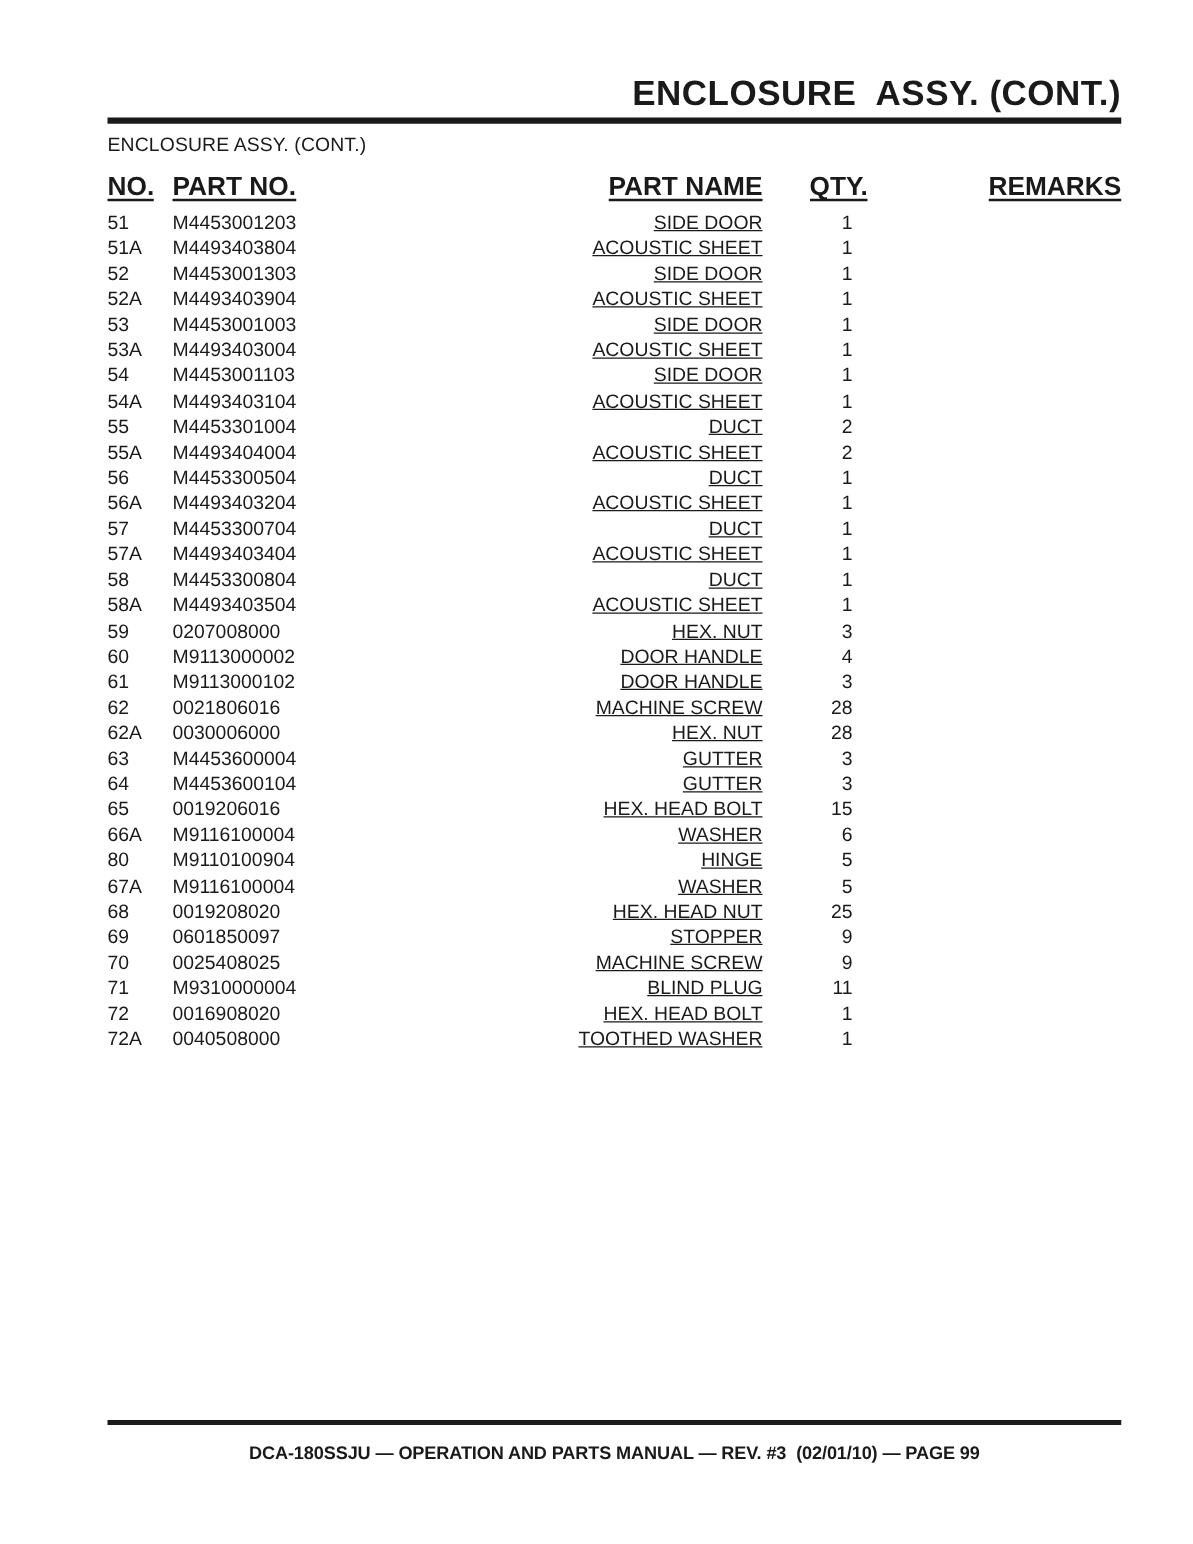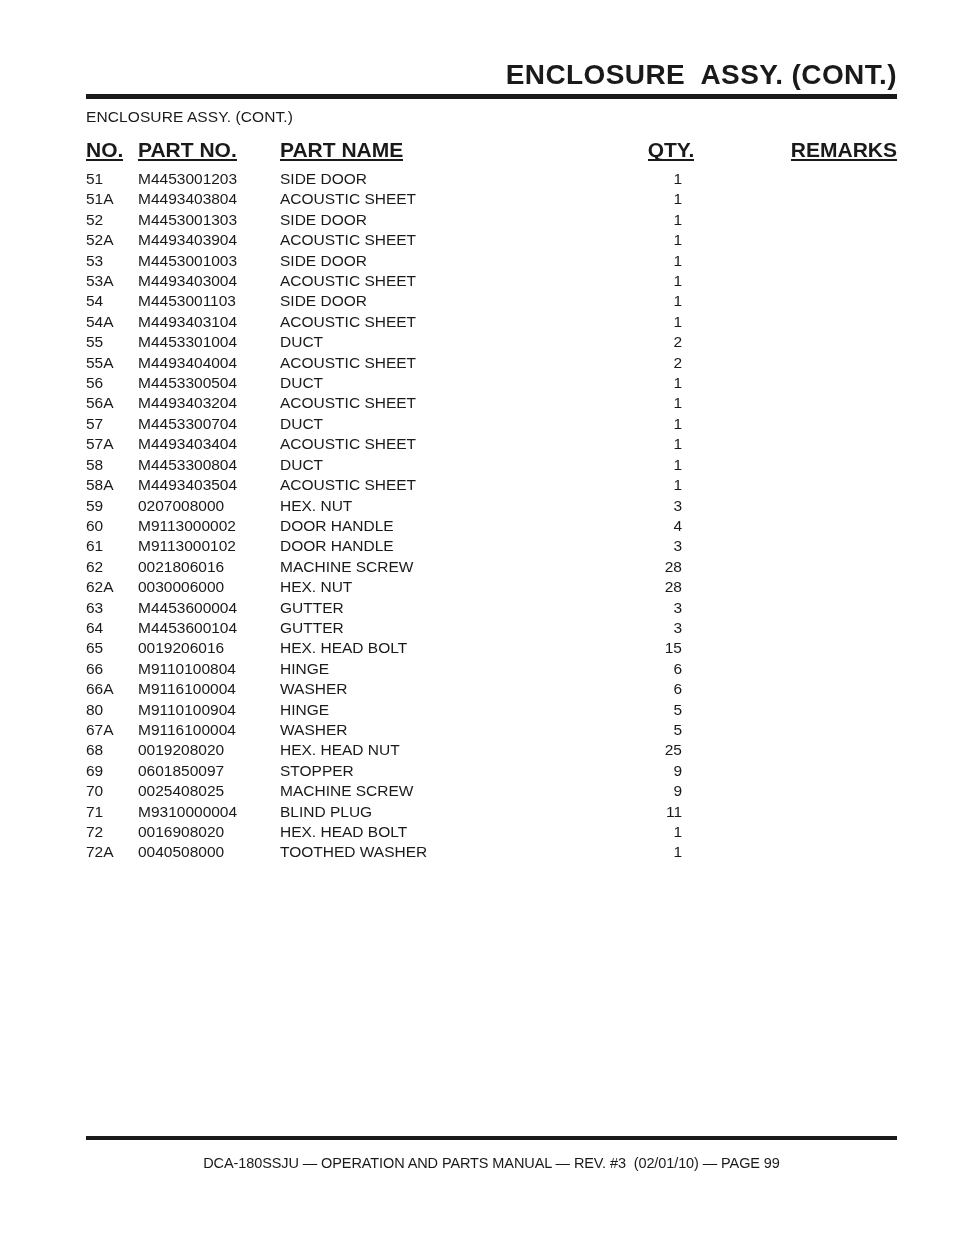--- a/index.html
+++ b/index.html
@@ -88,21 +88,21 @@
   }
 
   col.c-no      { width: 52px; }
   col.c-partno  { width: 142px; }
   col.c-name    { width: 330px; }
   col.c-qty     { width: 90px; }
   col.c-remarks { width: 197px; }
 
   .col-no      { text-align: left; }
   .col-partno  { text-align: left; }
-  .col-name    { text-align: left; }
+  .col-name    { text-align: right; text-decoration: underline; }
   .col-qty     { text-align: right; padding-right: 18px !important; }
   .col-remarks { text-align: left; padding-left: 62px !important; }
 
   th.col-qty     { text-align: center; padding-left: 32px !important; padding-right: 0 !important; }
   th.col-remarks { text-align: right; padding-left: 62px !important; }
 
   
   .rule-bottom {
     position: absolute;
     left: 86px;
@@ -111,21 +111,21 @@
     height: 4px;
     background: #1a1a1a;
   }
   .footer-text {
     position: absolute;
     left: 86px;
     top: 1155px;
     width: 811px;
     text-align: center;
     font-size: 14.5px;
-    font-weight: normal;
+    font-weight: bold;
     letter-spacing: -0.1px;
     white-space: pre;
   }
 </style>
 </head>
 <body>
 
 <div class="page">
 
   <div class="page-title">ENCLOSURE  ASSY. (CONT.)</div>
@@ -314,27 +314,20 @@
           <td class="col-remarks"></td>
         </tr>
         <tr>
           <td class="col-no">65</td>
           <td class="col-partno">0019206016</td>
           <td class="col-name">HEX. HEAD BOLT</td>
           <td class="col-qty">15</td>
           <td class="col-remarks"></td>
         </tr>
         <tr>
-          <td class="col-no">66</td>
-          <td class="col-partno">M9110100804</td>
-          <td class="col-name">HINGE</td>
-          <td class="col-qty">6</td>
-          <td class="col-remarks"></td>
-        </tr>
-        <tr>
           <td class="col-no">66A</td>
           <td class="col-partno">M9116100004</td>
           <td class="col-name">WASHER</td>
           <td class="col-qty">6</td>
           <td class="col-remarks"></td>
         </tr>
         <tr>
           <td class="col-no">80</td>
           <td class="col-partno">M9110100904</td>
           <td class="col-name">HINGE</td>

